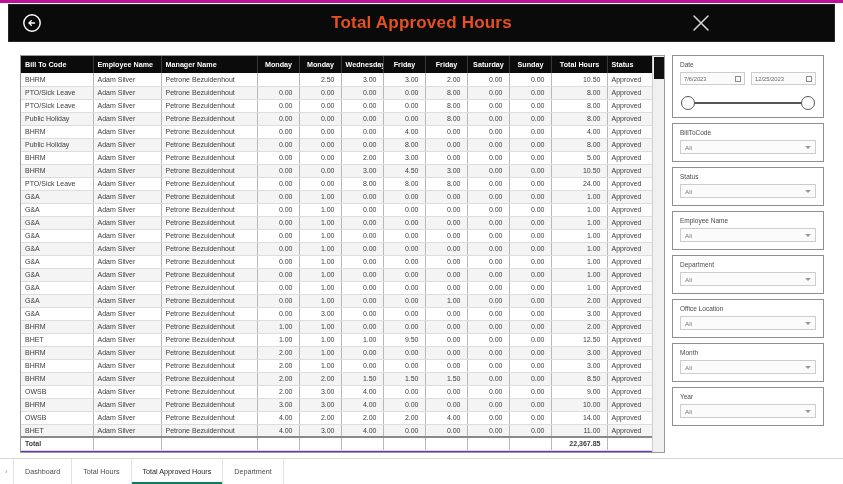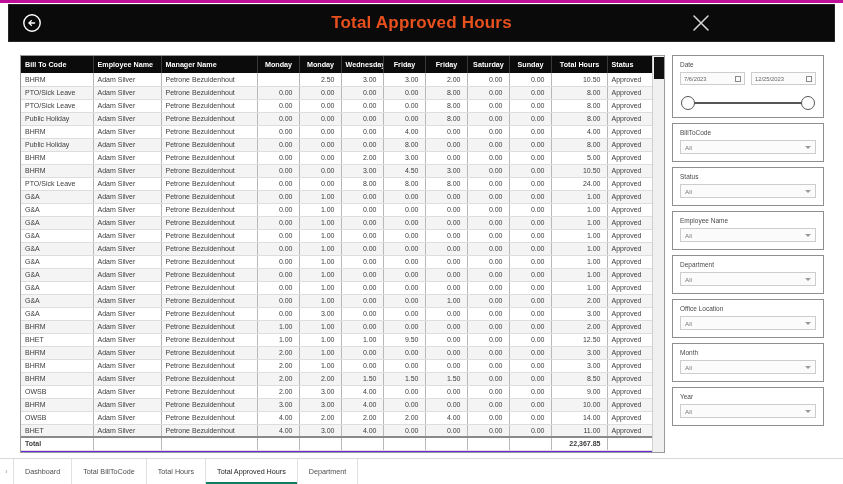--- a/index.html
+++ b/index.html
@@ -756,21 +756,20 @@
             <span class="chev"></span>
           </div>
         </div>
       </div>
   </div>
 
   <div class="tabbar">
     <div class="tab-arrow">›</div>
     <div id="tab-list" style="display:flex;">
         <div class="tab">Dashboard</div>
-        <div class="tab">Total BillToCode</div>
         <div class="tab">Total Hours</div>
         <div class="tab active">Total Approved Hours</div>
         <div class="tab">Department</div>
       </div>
     <div class="tab tab-filler"></div>
   </div>
 
 </div>
 
 </body></html>

